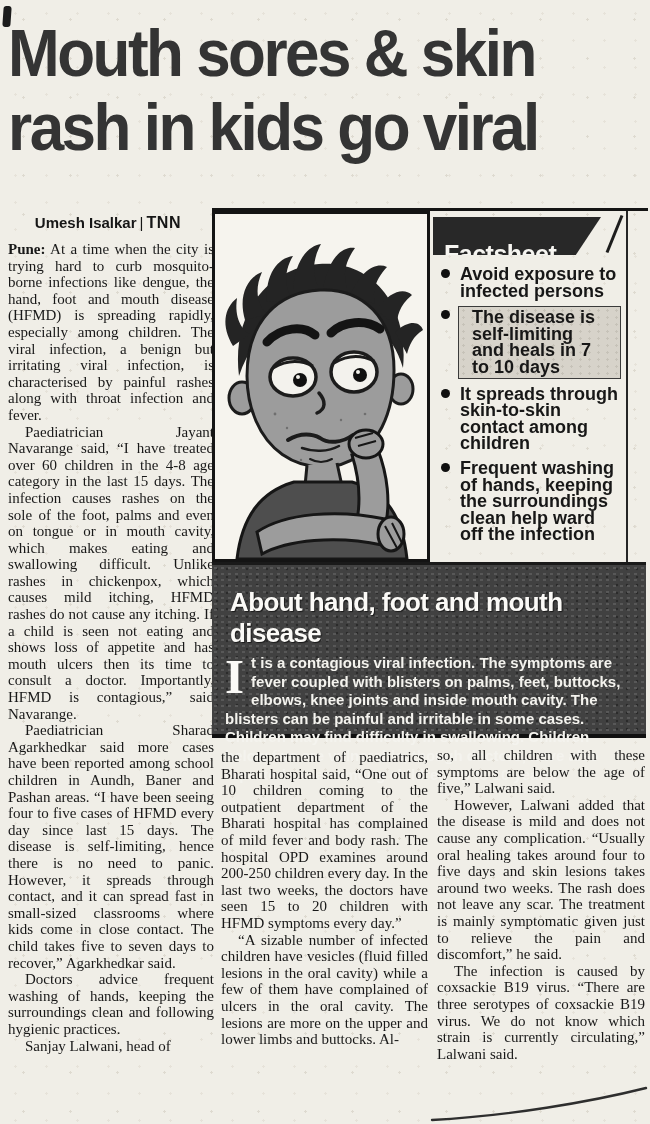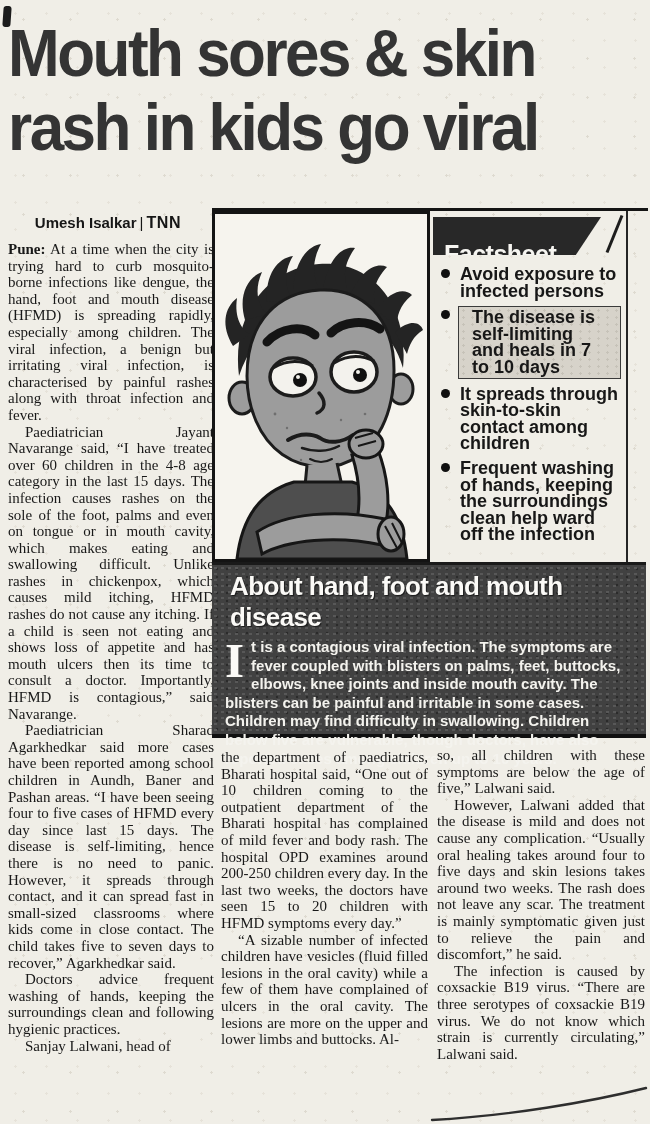--- a/index.html
+++ b/index.html
@@ -72,21 +72,21 @@
 
   
   .about { position:absolute; left:212px; top:562px; width:434px; height:176px;
     box-sizing:border-box; padding:5px 12px 0 13px; color:#f4f3ee;
     background-color:#414141;
     background-image:
       radial-gradient(circle, #585858 1.3px, transparent 1.5px),
       radial-gradient(circle, #2b2b2b 1.4px, transparent 1.6px);
     background-size:7px 6px, 10px 8px;
     border-top:3px solid #1a1a1a; border-bottom:4px solid #101010; }
-  .about-title { margin:1px 0 5px 5px; font-family:"Liberation Sans", sans-serif;
+  .about-title { margin:17px 0 5px 5px; font-family:"Liberation Sans", sans-serif;
     font-weight:900; font-size:26px; letter-spacing:-0.6px; color:#fbfaf7;
     text-shadow:1px 1px 1px #1a1a1a; }
   .about-body { font-family:"Liberation Sans", sans-serif; font-weight:700;
     font-size:15px; line-height:18.6px; text-align:left; }
   .drop-cap { float:left; font-family:"Liberation Serif", serif; font-weight:700;
     font-size:49px; line-height:42px; padding:2px 7px 0 0; color:#fbfaf7; }
 
   .swoosh { position:absolute; left:428px; top:1084px; }
 </style>
 </head>

